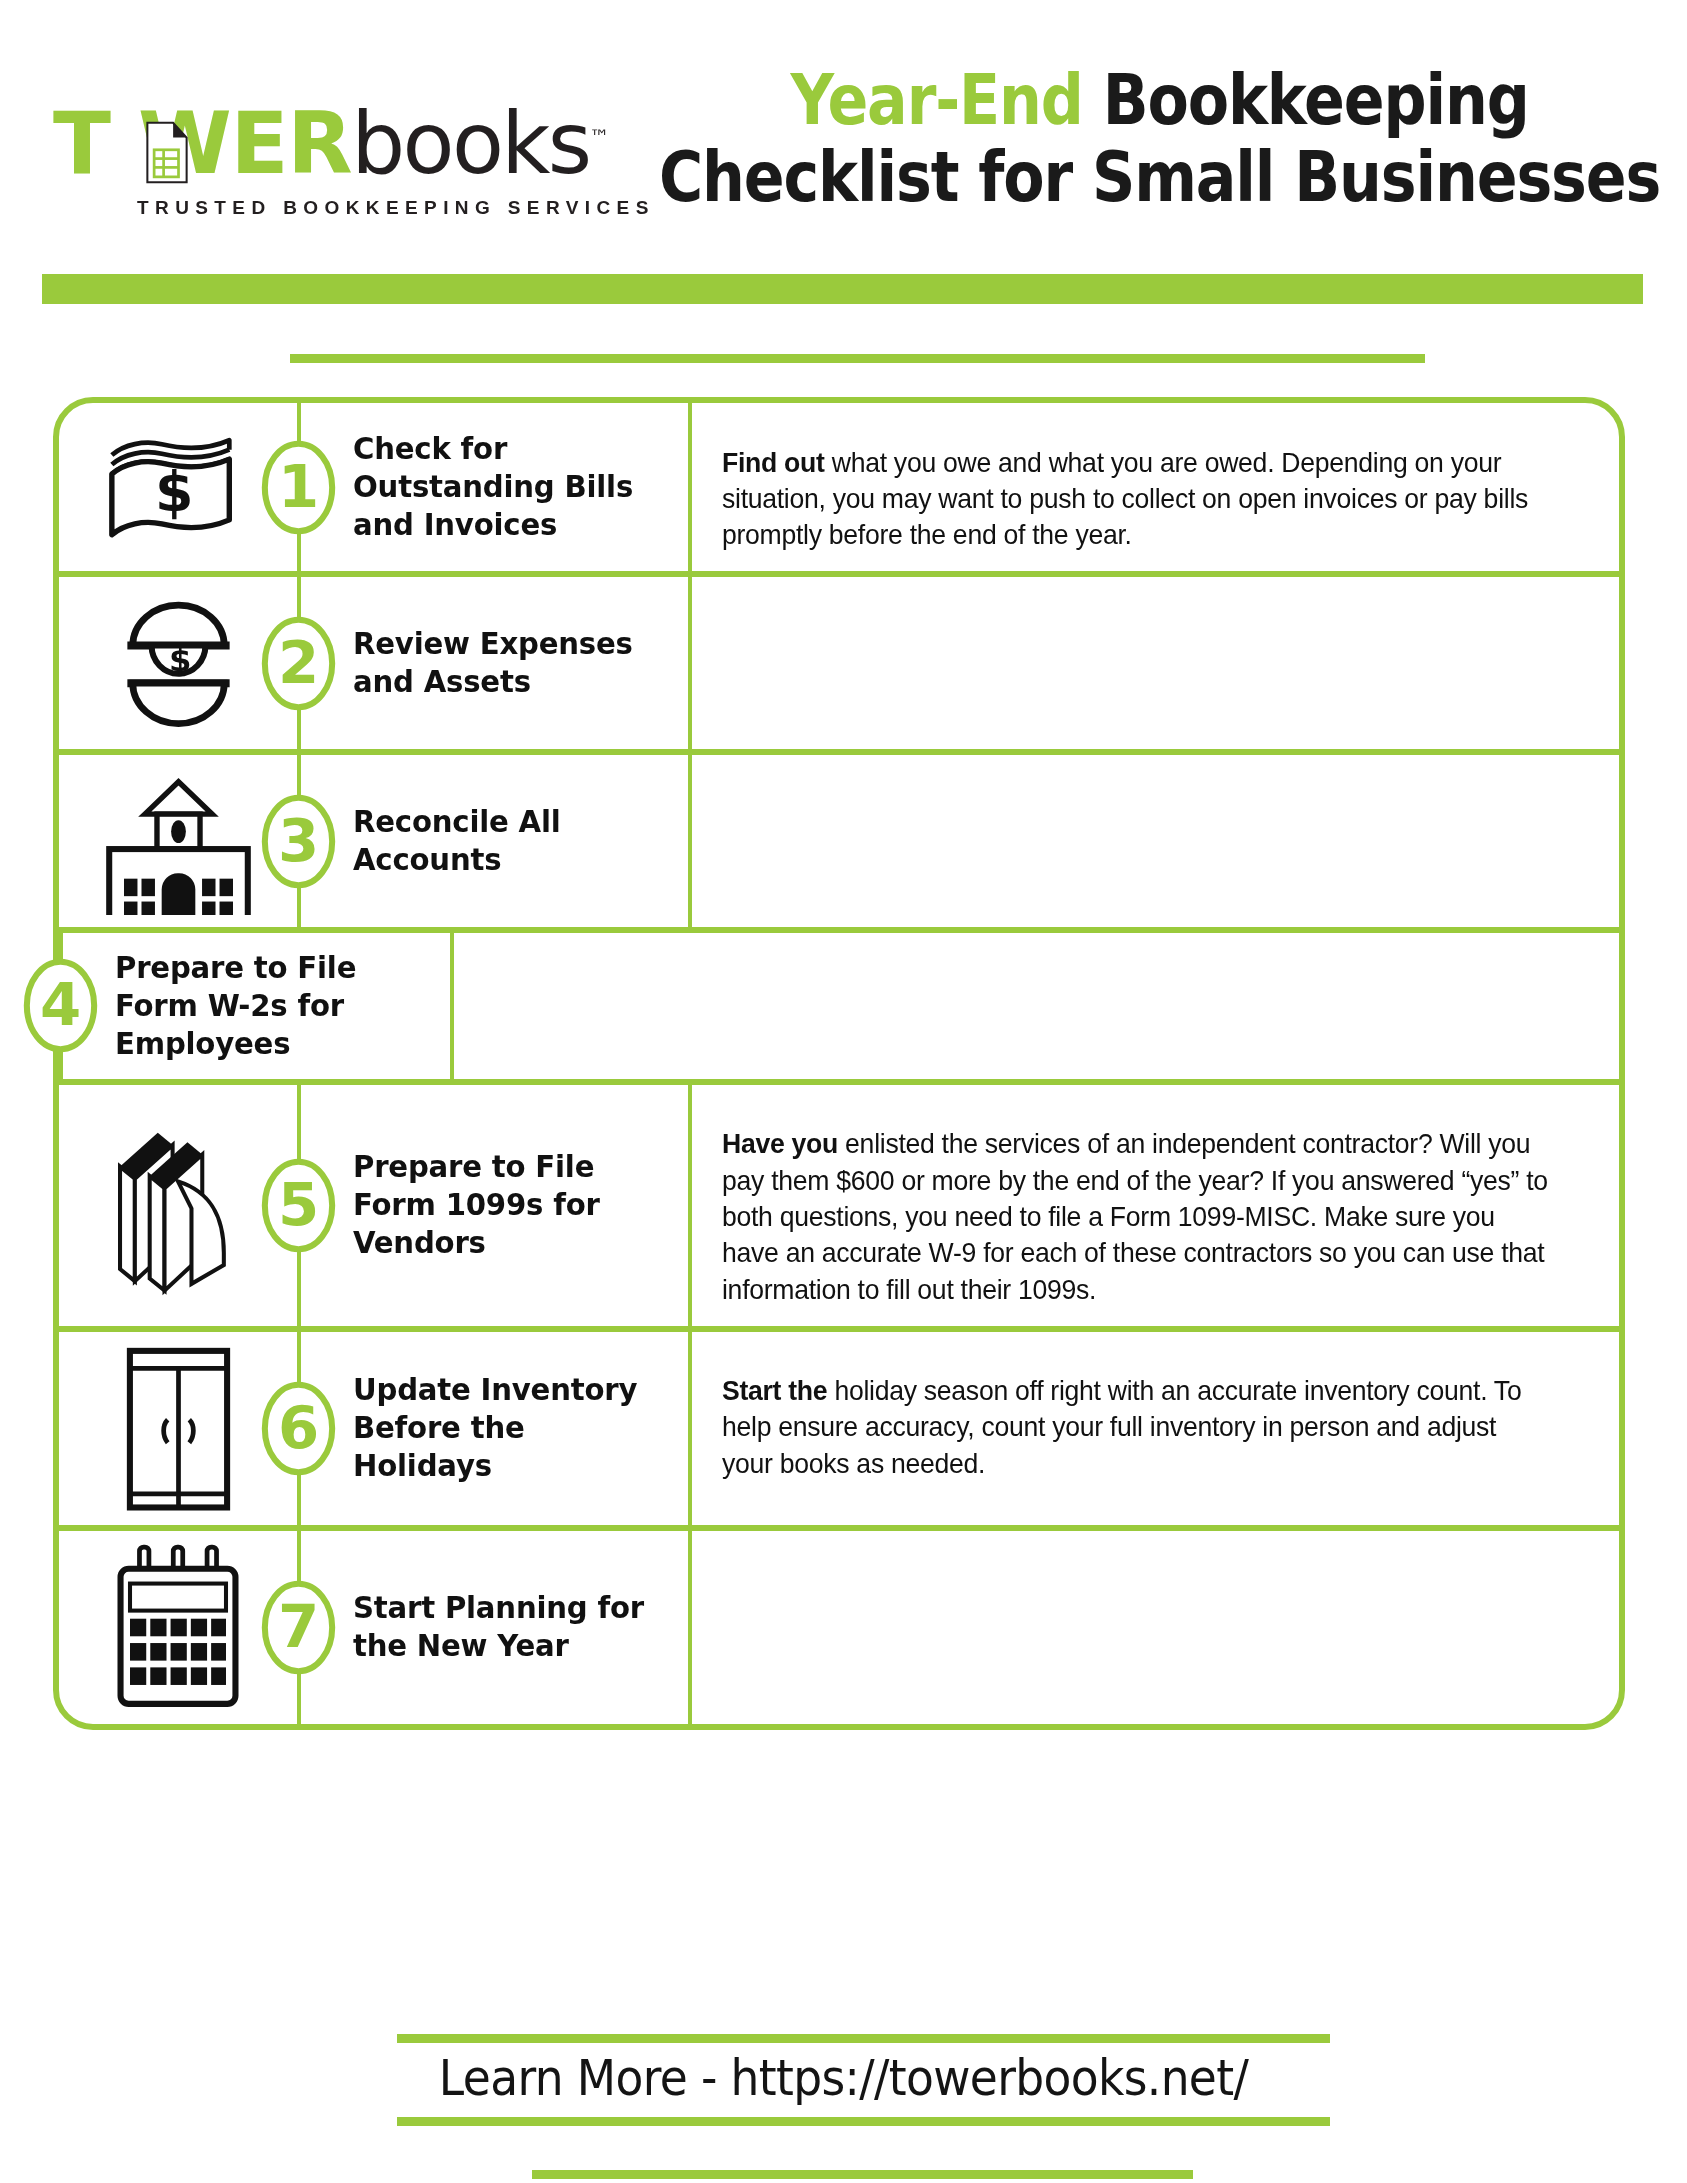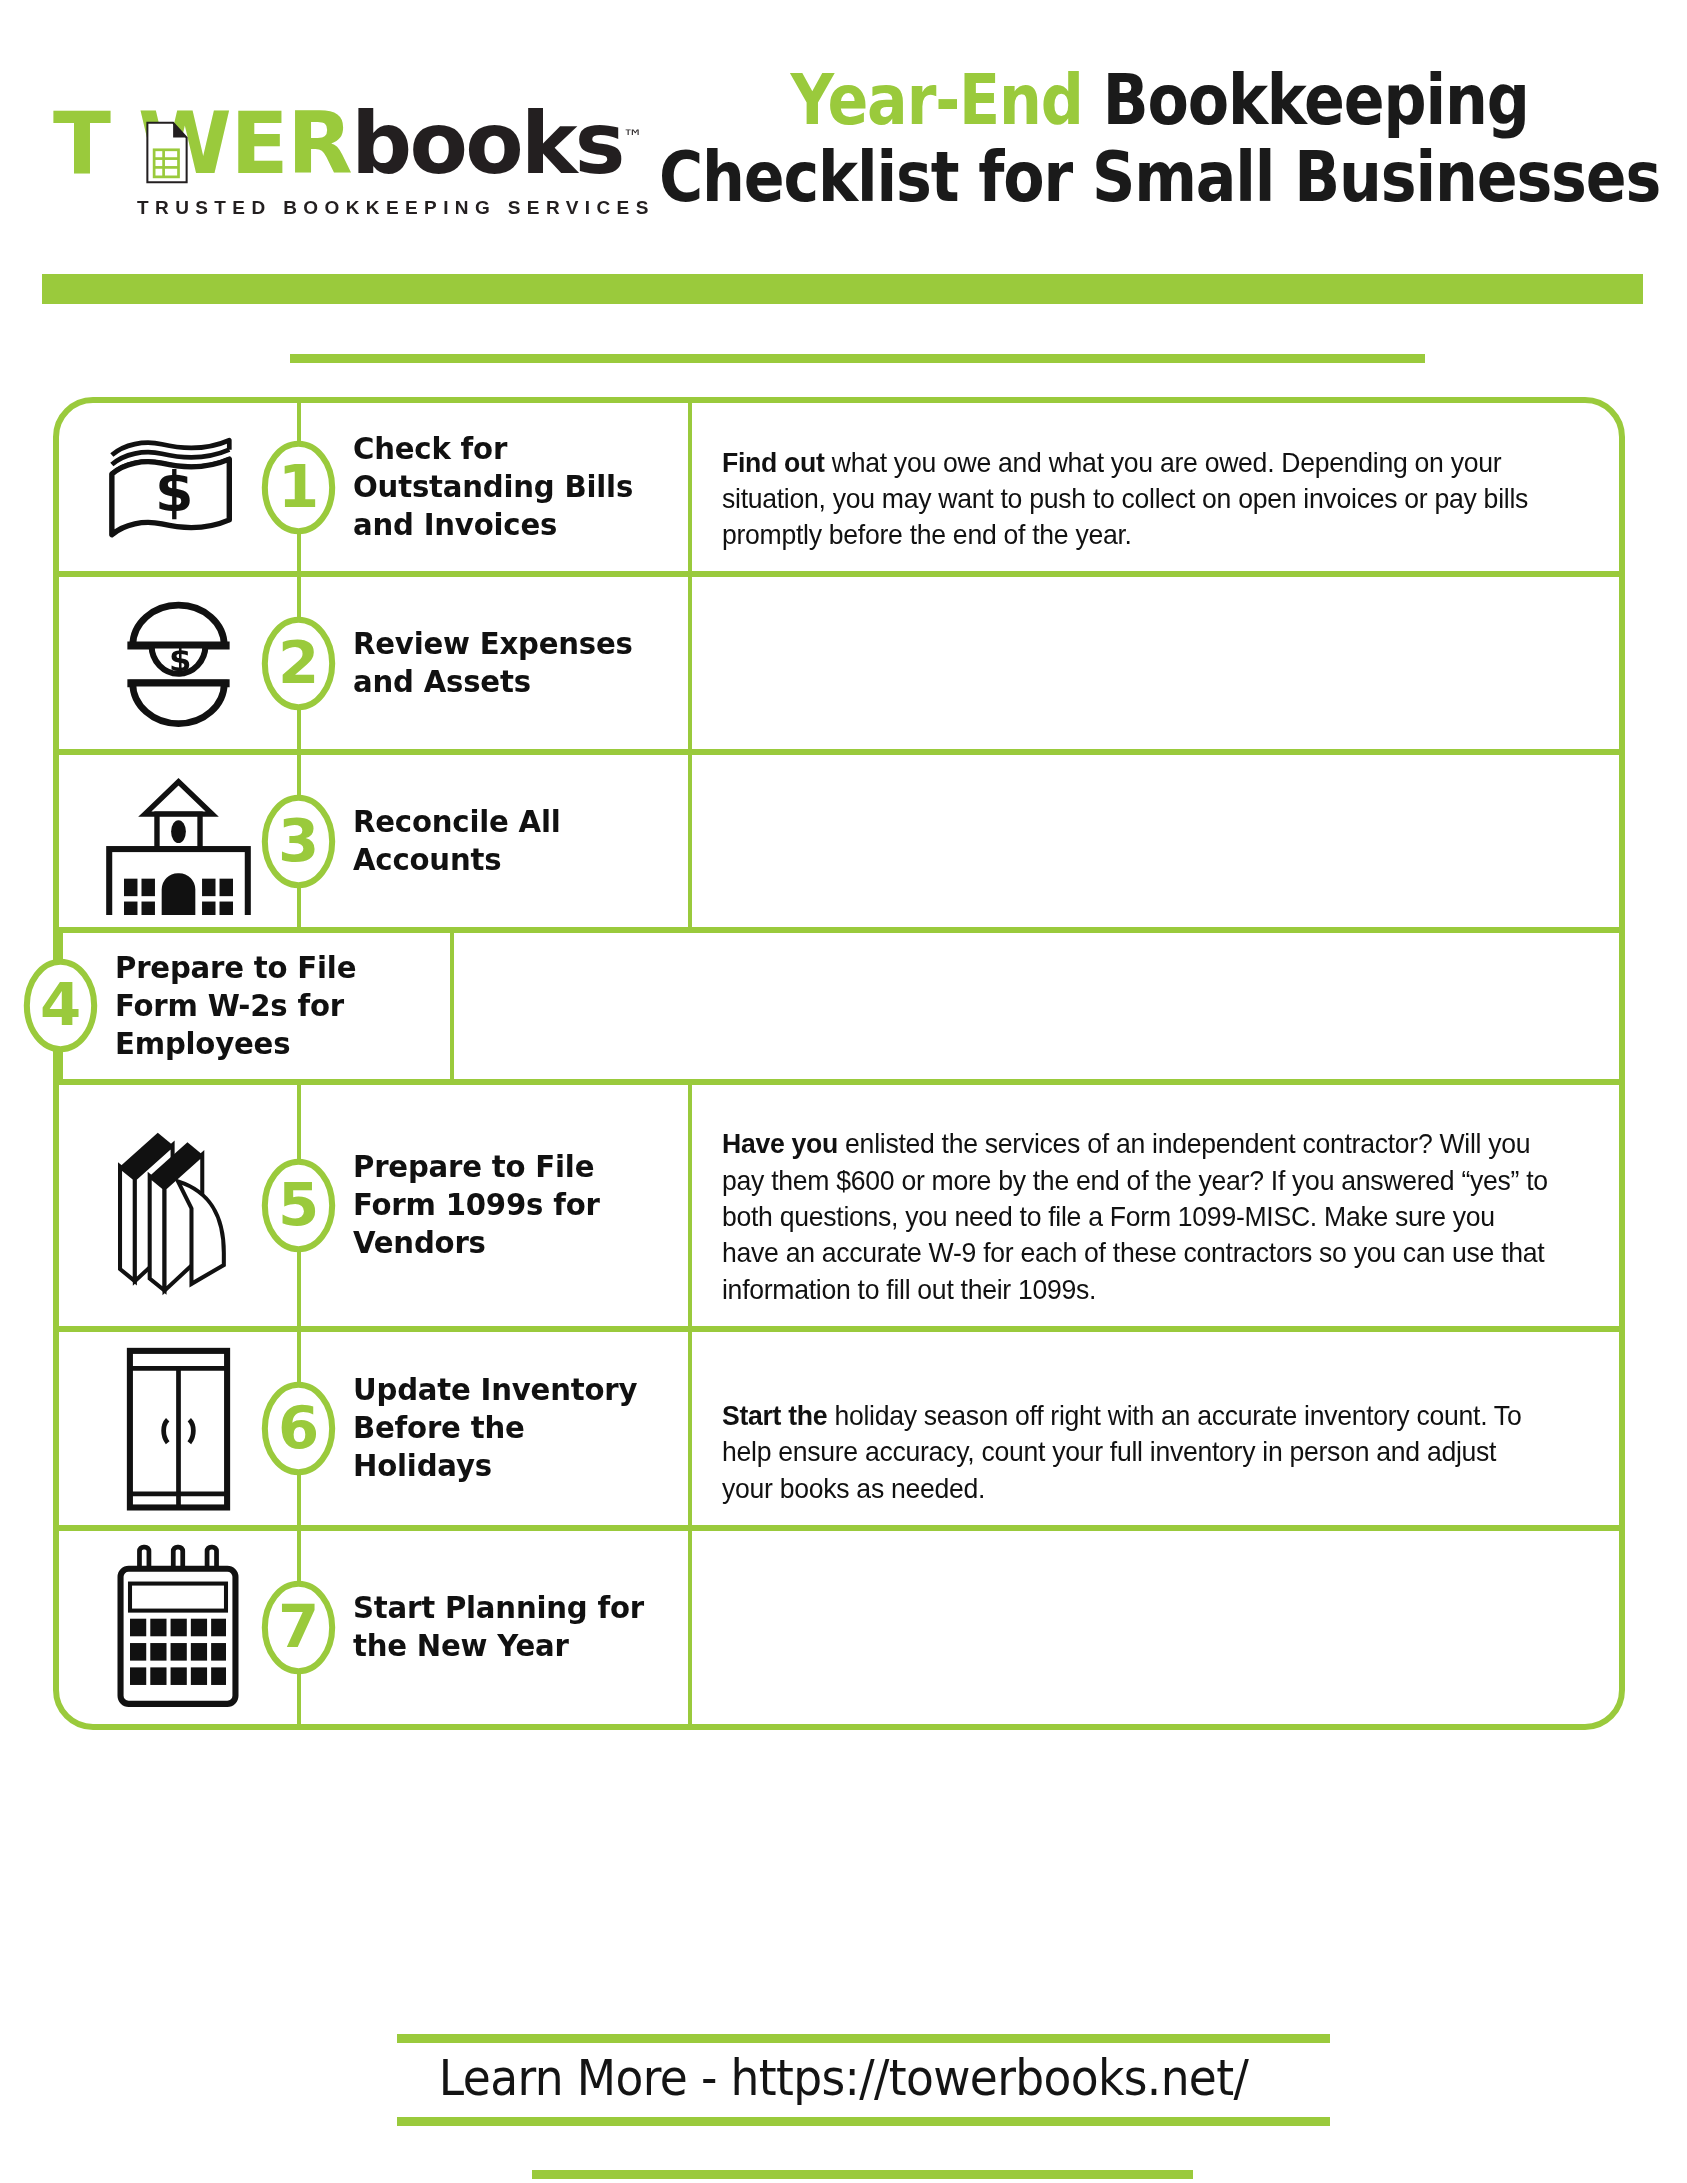--- a/index.html
+++ b/index.html
@@ -34,21 +34,21 @@
   .logo-wordmark {
     font-size: 85px;
     font-weight: 700;
     letter-spacing: -1.3px;
     line-height: 1;
     white-space: nowrap;
     position: relative;
     font-family: "DejaVu Sans", sans-serif;
   }
   .logo-tower { color: #9ACA3C; font-weight:700; }
-  .logo-books { color: #231F20; font-weight:700; letter-spacing:-2.7px;margin-top:16px;}
+  .logo-books { color: #231F20; font-weight:400; letter-spacing:-2.7px;margin-top:16px;}
   .logo-tm {
     font-size: 20px;
     vertical-align: super;
     color:#231F20;
     font-weight:400;
     letter-spacing: 0;
   }
   
   .logo-o-mark {
     position: absolute;
@@ -164,21 +164,21 @@
     font-size: 31px;
     line-height: 1.22;
     color: #111111;
     letter-spacing: -0.2px;
     transform: scaleX(0.94);
     transform-origin: left center;
   }
   .cell-desc {
     flex: 1 1 auto;
     display: flex;
-    align-items: flex-end;
+    align-items: flex-start;
     box-sizing: border-box;
     padding: 17.5px 27px 17.5px 30px;
     margin-top: 24px;
   }
   .desc-text {
     font-family: "Liberation Sans", sans-serif;
     font-size: 28px;
     line-height: 1.30;
     color: #111111;
     letter-spacing: -0.3px;

